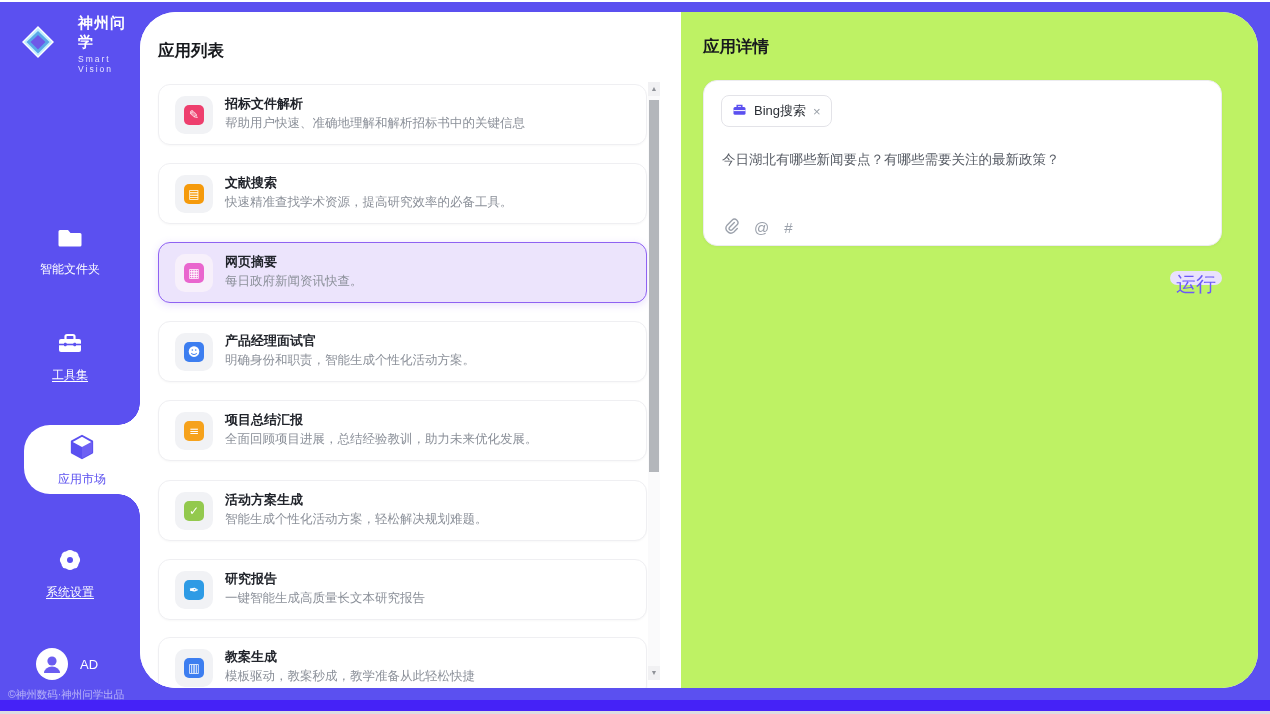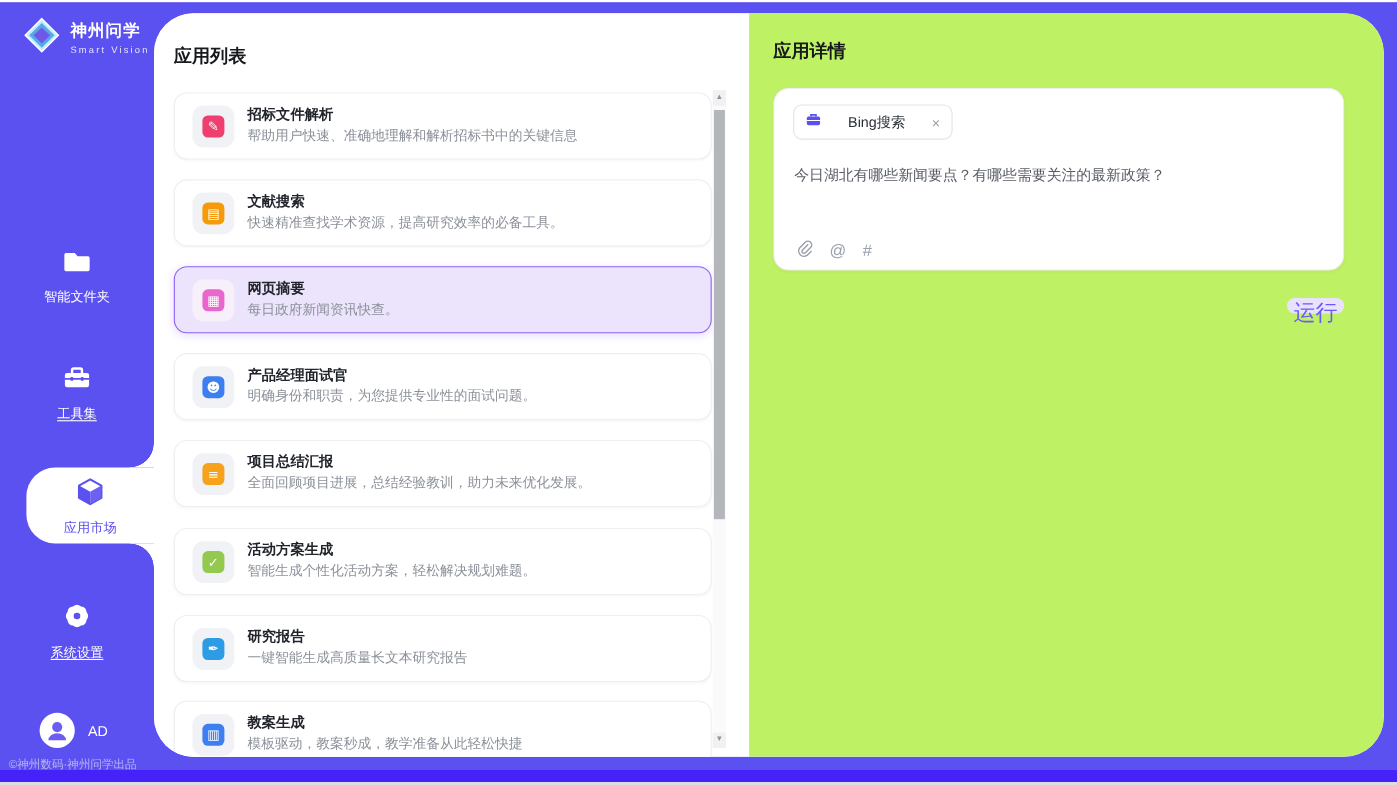--- a/index.html
+++ b/index.html
@@ -6,21 +6,21 @@
   html,body { width:1270px; height:714px; overflow:hidden;
     font-family:"Liberation Sans","DejaVu Sans",sans-serif; background:#ffffff; }
 
   
   .frame { position:absolute; left:0; right:0; top:2px; bottom:14px; background:#5B50F0; }
   .deep-bar { position:absolute; left:0; right:0; bottom:3px; height:11px; background:#4522F7; }
   .bottom-strip { position:absolute; left:0; right:0; bottom:0; height:3px; background:#dcdce2; }
 
   
   .sidebar { position:absolute; left:0; top:2px; width:140px; bottom:14px; }
-  .logo { position:absolute; left:20px; top:12px; display:flex; align-items:center; gap:8px; }
+  .logo { position:absolute; left:20px; top:12px; display:flex; align-items:center; gap:22px; }
   .logo-text .cn { color:#fff; font-weight:bold; font-size:15px; letter-spacing:1px; }
   .logo-text .en { color:#e7e4ff; font-size:8.5px; letter-spacing:2px; margin-top:2px; }
 
   .nav-item { position:absolute; left:0; width:140px; text-align:center; color:#fff; cursor:pointer; }
   .nav-item .ico { display:block; margin:0 auto; }
   .nav-label { display:inline-block; margin-top:5px; font-size:12px; color:#ffffff; }
   .nav-item.u .nav-label { text-decoration:underline; text-underline-offset:2px; }
   .nav-item.active { width:116px; left:24px; }
   .nav-item.active .nav-label { color:#5B50F0; }
 
@@ -67,21 +67,21 @@
     text-align:center; line-height:14px; background:#f1f1f3; cursor:pointer; }
   .sb-arrow.up { top:0; } .sb-arrow.down { bottom:0; }
   .sb-thumb { position:absolute; left:1px; top:18px; width:10px; height:372px; background:#b3b6bb; cursor:grab; }
 
   
   .detail-panel { position:absolute; left:541px; top:0; right:0; height:100%; background:#bef264; }
   .detail-panel .panel-title { position:absolute; left:22px; top:24px; }
   .detail-card { position:absolute; left:22px; top:68px; width:519px; height:166px; background:#ffffff;
     border:1px solid #ececf0; border-radius:14px; box-shadow:0 1px 3px rgba(31,35,41,.04); }
   .tool-tag { position:absolute; left:17px; top:14px; height:32px; padding:0 10px; background:#ffffff;
-    border:1px solid #e3e3e8; border-radius:8px; display:inline-flex; align-items:center; gap:24px; }
+    border:1px solid #e3e3e8; border-radius:8px; display:inline-flex; align-items:center; gap:7px; }
   .tool-tag .tag-label { font-size:13px; color:#2b2f36; }
   .tag-close { color:#9aa0a8; font-size:13px; cursor:pointer; line-height:1; }
   .query-text { position:absolute; left:18px; top:70px; width:480px; font-size:13.5px; color:#565b64; }
   .attach-row { position:absolute; left:18px; top:136px; display:flex; align-items:center; gap:15px;
     color:#9ba1ab; }
   .char-ico { font-size:15px; color:#9ba1ab; cursor:pointer; }
   .run-btn { position:absolute; right:36px; top:259px; width:52px; height:14px; background:#e9e2fd;
     color:#6b59f8; font-size:20px; border:none; border-radius:12px; cursor:pointer;
     font-family:inherit; }
 </style>
@@ -202,21 +202,21 @@
           </span>
         <div class="card-title">网页摘要</div>
         <div class="card-desc">每日政府新闻资讯快查。</div>
       </div>
 
       <div class="card" style="top:237px">
         <span class="tile">
             <span class="glyph g4">☻</span>
           </span>
         <div class="card-title">产品经理面试官</div>
-        <div class="card-desc">明确身份和职责，为您提供专业性的面试问题。</div>
+        <div class="card-desc">明确身份和职责，智能生成个性化活动方案。</div>
       </div>
 
       <div class="card" style="top:316px">
         <span class="tile">
             <span class="glyph g5">≡</span>
           </span>
         <div class="card-title">项目总结汇报</div>
         <div class="card-desc">全面回顾项目进展，总结经验教训，助力未来优化发展。</div>
       </div>
 

